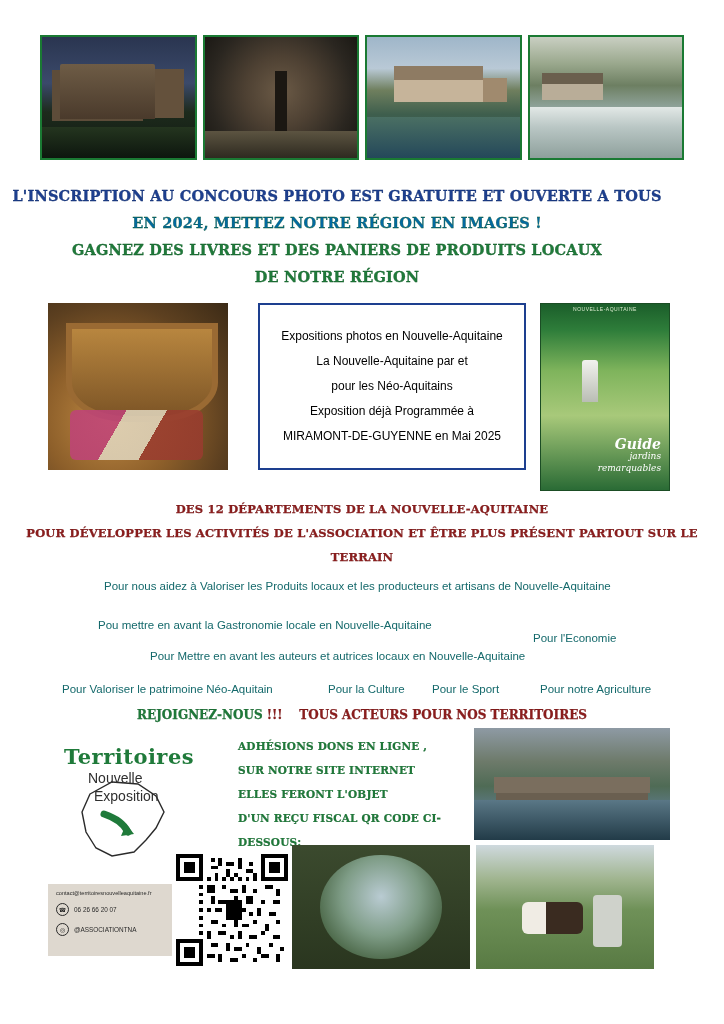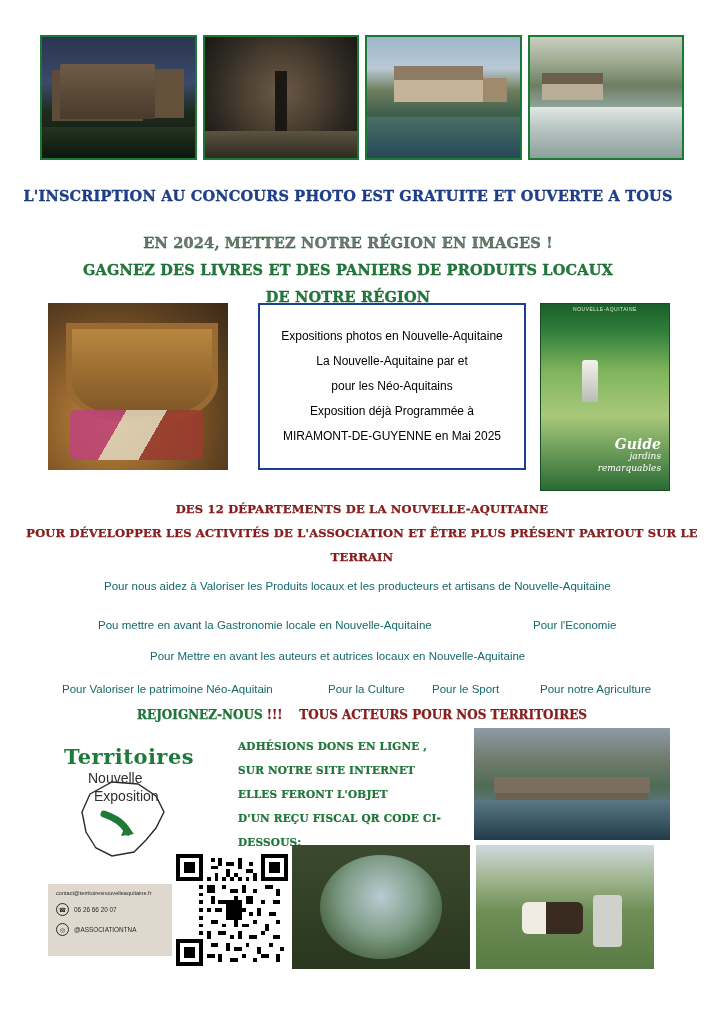--- a/index.html
+++ b/index.html
@@ -126,37 +126,37 @@
     left: 0;
     bottom: 0;
     width: 100%;
     height: 42%;
     background: linear-gradient(to bottom, #e2e8e6 0%, #b9c6c4 40%, #8ea09c 100%);
   }
 
   
   .headline {
     position: absolute;
-    left: 15px;
+    left: 4px;
     top: 182px;
     width: 666px;
     text-align: center;
   }
   .headline div {
     font-family: "DejaVu Serif", serif;
     font-weight: bold;
     font-size: 14.5px;
     letter-spacing: 0.2px;
     color: #1d3f8f;
     -webkit-text-stroke: 0.3px #14306e;
     text-transform: uppercase;
     line-height: 27px;
     font-variant: small-caps;
   }
-  .headline .ln2 { color: #737373; margin-top: 20px; -webkit-text-stroke: 0.3px #145c2a; }
+  .headline .ln2 { color: #0369a1; -webkit-text-stroke: 0.3px #145c2a; }
   .headline .ln3 { color: #1f7a3a; -webkit-text-stroke: 0.3px #145c2a; }
   .headline .ln4 { color: #1f7a3a; -webkit-text-stroke: 0.3px #145c2a; }
 
   
   .mid-row {
     position: absolute;
     left: 0;
     top: 303px;
     width: 724px;
     height: 190px;
@@ -284,21 +284,21 @@
 
   
   .green-line {
     position: absolute;
     font-size: 11.5px;
     color: #14696b;
     white-space: nowrap;
   }
   .g1 { left: 104px; top: 580px; }
   .g2 { left: 50px;  top: 619px; padding-left: 48px; }
-  .g3 { left: 533px; top: 619px; }
+  .g3 { left: 533px; top: 632px; }
   .g4 { left: 150px; top: 650px; }
   .g5 { left: 62px;  top: 683px; }
   .g6 { left: 328px; top: 683px; }
   .g7 { left: 432px; top: 683px; }
   .g8 { left: 540px; top: 683px; }
 
   
   .join-line {
     position: absolute;
     left: 0;

